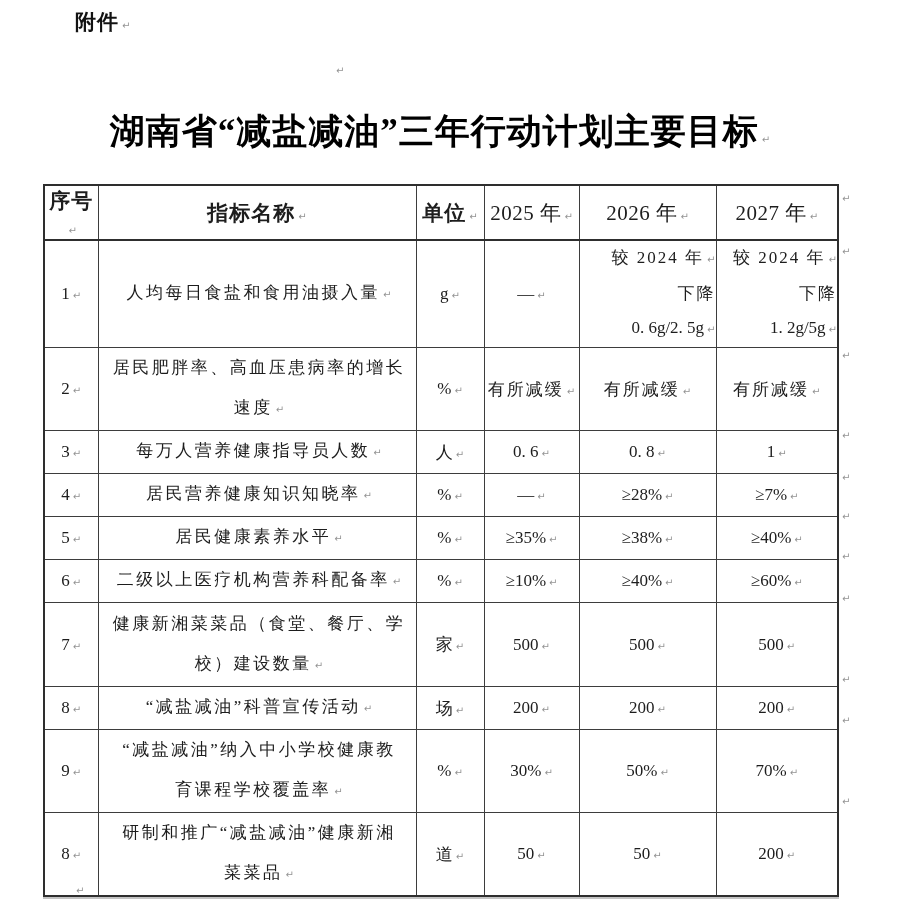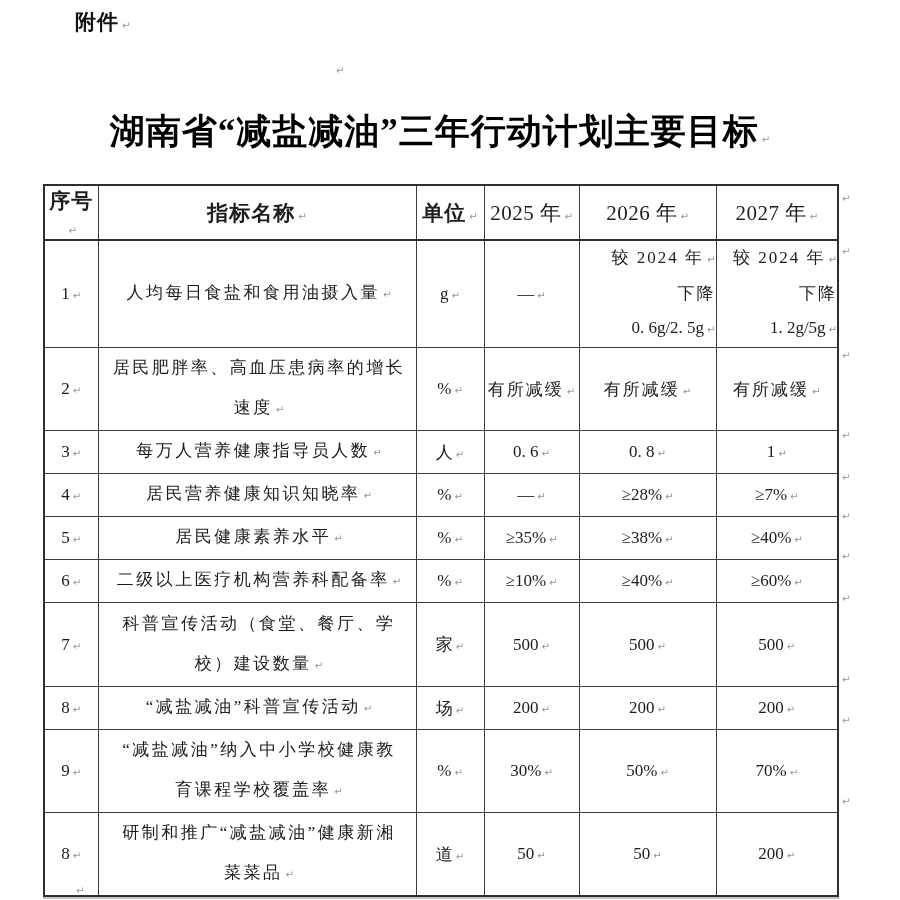--- a/index.html
+++ b/index.html
@@ -146,21 +146,21 @@
       <tr style="height:40px">
         <td class="pm">6</td>
         <td class="name-cell pm">二级以上医疗机构营养科配备率</td>
         <td class="pm">%</td>
         <td class="pm">≥10%</td>
         <td class="pm">≥40%</td>
         <td class="pm">≥60%</td>
       </tr>
       <tr style="height:84px">
         <td class="pm">7</td>
-        <td class="name-cell pm">科普宣传活动（食堂、餐厅、学校）建设数量</td>
+        <td class="name-cell pm">健康新湘菜菜品（食堂、餐厅、学校）建设数量</td>
         <td class="pm">家</td>
         <td class="pm">500</td>
         <td class="pm">500</td>
         <td class="pm">500</td>
       </tr>
       <tr style="height:40px">
         <td class="pm">8</td>
         <td class="name-cell pm">“减盐减油”科普宣传活动</td>
         <td class="pm">场</td>
         <td class="pm">200</td>

